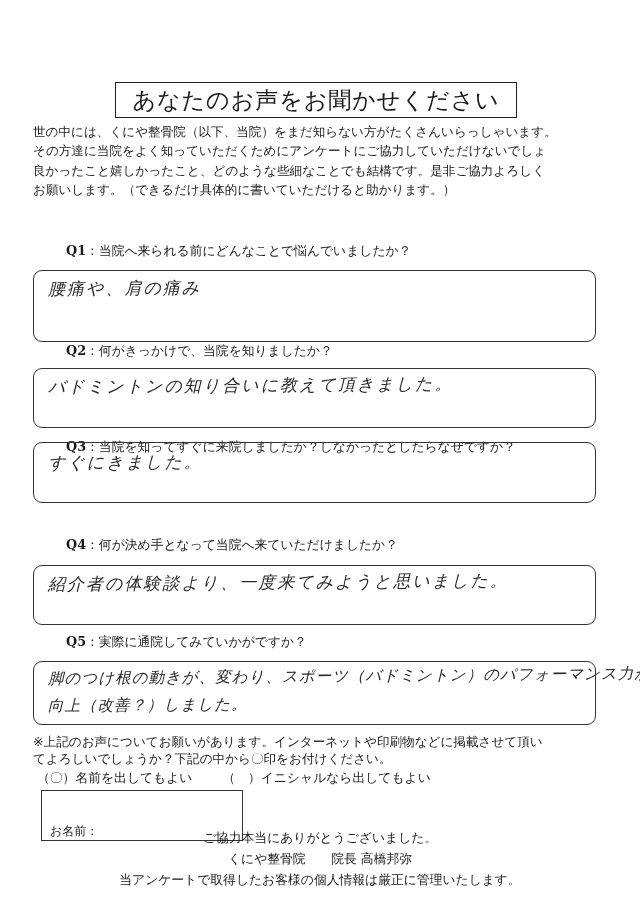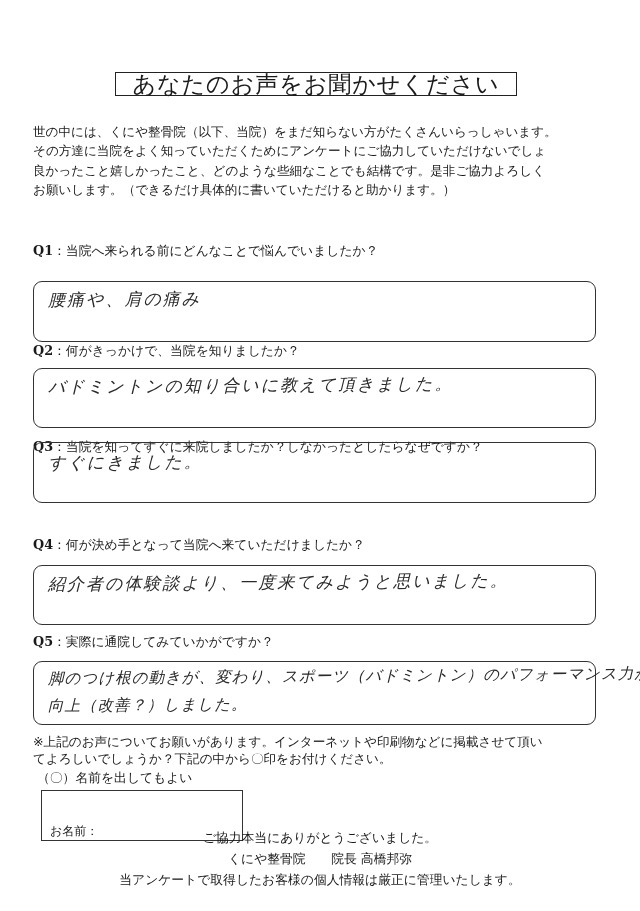--- a/index.html
+++ b/index.html
@@ -1,34 +1,34 @@
 <!DOCTYPE html>
 <html><head>
 <meta charset="utf-8">
 <style>
   html, body { margin: 0; padding: 0; background: #ffffff; }
   body {
     width: 640px; height: 911px; position: relative; overflow: hidden;
     font-family: "DejaVu Sans", sans-serif; color: #1a1a1a;
   }
   .title-box {
-    position: absolute; left: 115px; top: 72px; width: 402px; height: 24px;
+    position: absolute; left: 115px; top: 82px; width: 402px; height: 36px;
     border: 1.5px solid #222; box-sizing: border-box;
     display: flex; align-items: center; justify-content: center;
     font-family: "DejaVu Serif", serif; font-size: 23px; letter-spacing: 1px;
   }
   .intro {
     position: absolute; left: 33px; top: 122px; width: 590px;
     font-size: 12.6px; line-height: 19.3px;
   }
   .intro div { white-space: nowrap; }
   .question {
     position: absolute; left: 33px; font-size: 12.8px; white-space: nowrap;
   }
-  .question .qno { font-family: "DejaVu Serif", serif; font-weight: bold; }
+  .question .qno { font-family: "DejaVu Serif", serif; font-weight: bold; margin-left: 33px; }
   .answer-box {
     position: absolute; left: 33px; width: 563px;
     border: 1.6px solid #333; border-radius: 9px; box-sizing: border-box;
   }
   .hand {
     position: absolute; left: 14px; font-family: "DejaVu Sans", sans-serif;
     font-size: 17px; color: #2a2a2a; font-style: italic; letter-spacing: 2px;
     white-space: nowrap; transform: rotate(-0.5deg);
   }
   .notice {
@@ -57,21 +57,21 @@
 <div class="intro">
   <div>世の中には、くにや整骨院（以下、当院）をまだ知らない方がたくさんいらっしゃいます。</div>
   <div>その方達に当院をよく知っていただくためにアンケートにご協力していただけないでしょ</div>
   <div>良かったこと嬉しかったこと、どのような些細なことでも結構です。是非ご協力よろしく</div>
   <div>お願いします。（できるだけ具体的に書いていただけると助かります。）</div>
 </div>
 
 <div class="question" style="top:243px;">
   <span class="qno">Q1</span><span>：当院へ来られる前にどんなことで悩んでいましたか？</span>
 </div>
-<div class="answer-box" style="top:281px;height:61px;">
+<div class="answer-box" style="top:270px;height:72px;">
   <div class="hand" style="top:6px;">腰痛や、肩の痛み</div>
 </div>
 
 <div class="question" style="top:343px;">
   <span class="qno">Q2</span><span>：何がきっかけで、当院を知りましたか？</span>
 </div>
 <div class="answer-box" style="top:368px;height:60px;">
   <div class="hand" style="top:5px;">バドミントンの知り合いに教えて頂きました。</div>
 </div>
 
@@ -97,20 +97,21 @@
   <div class="hand" style="top:33px;font-size:15.5px;letter-spacing:1px;">向上（改善？）しました。</div>
 </div>
 
 <div class="notice">
   <div>※上記のお声についてお願いがあります。インターネットや印刷物などに掲載させて頂い</div>
   <div>てよろしいでしょうか？下記の中から〇印をお付けください。</div>
 </div>
 
 <div class="opt-row">
   <span><span>（〇）</span><span>名前を出してもよい</span></span>
+  <span><span>（　）</span><span>イニシャルなら出してもよい</span></span>
 </div>
 
 <div class="name-box">
   <span class="name-label">お名前：</span>
 </div>
 
 <div class="footer" style="top:830px;">ご協力本当にありがとうございました。</div>
 <div class="footer" style="top:851px;">くにや整骨院　　院長 高橋邦弥</div>
 <div class="footer" style="top:872px;">当アンケートで取得したお客様の個人情報は厳正に管理いたします。</div>
 

